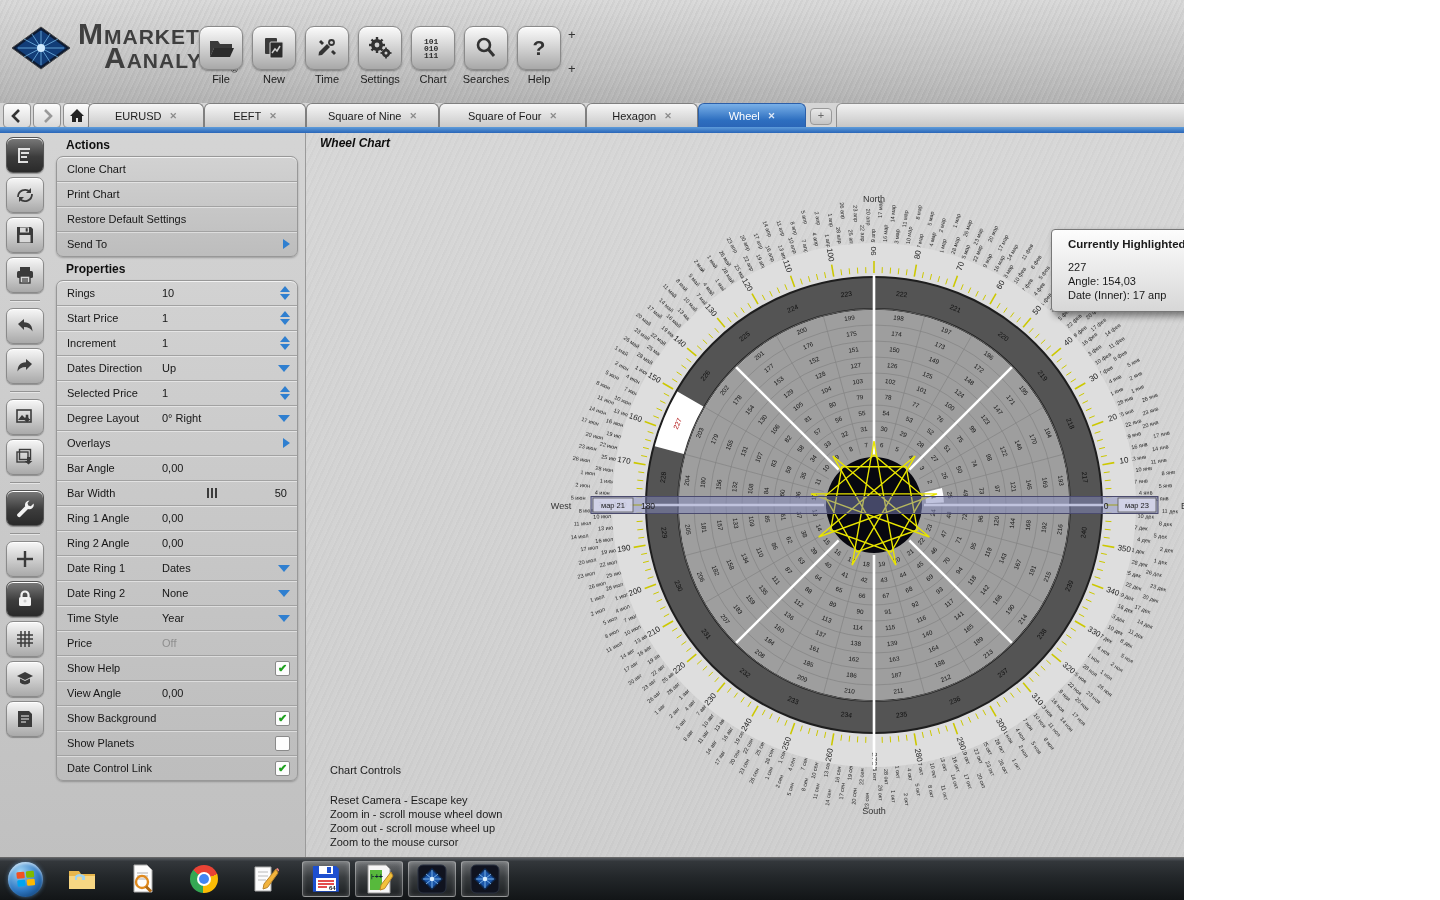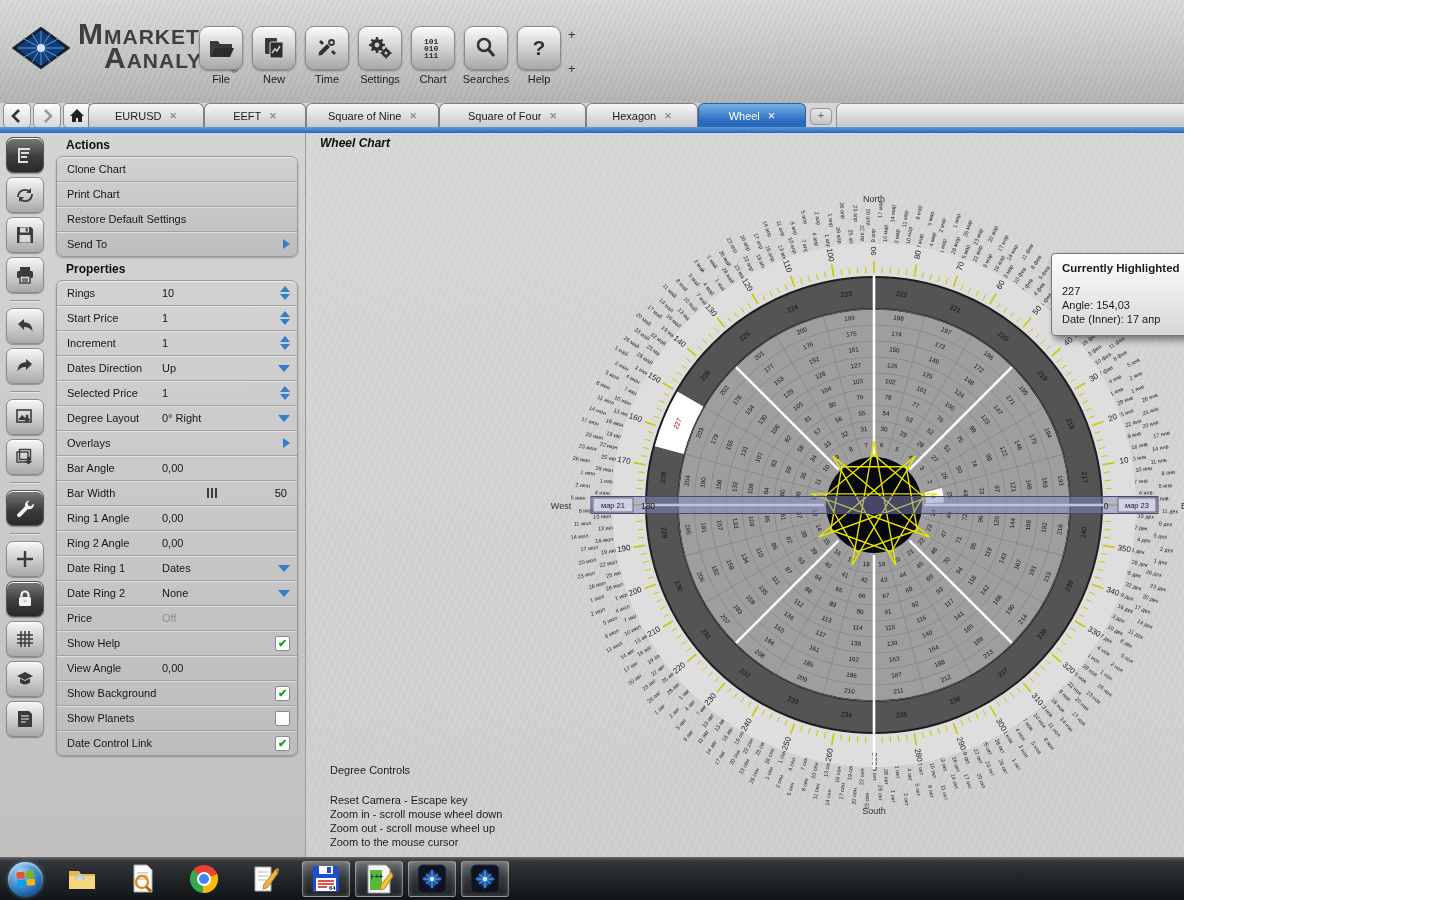--- a/index.html
+++ b/index.html
@@ -89,23 +89,23 @@
        repeating-linear-gradient(115deg, rgba(255,255,255,.05) 0 1px, rgba(0,0,0,.02) 1px 3px, transparent 3px 6px),
        linear-gradient(180deg,#d7d7d7,#cfcfcf);}
   .chart-title{position:absolute;left:14px;top:3px;font-size:12px;font-weight:bold;color:#0d0d0d;font-style:italic;}
   .chart-icons{position:absolute;right:12px;top:2px;display:flex;gap:13px;align-items:center;color:#222;}
   .ci-diamond{width:10px;height:10px;border:1.6px solid #222;transform:rotate(45deg);}
   .ci-info{font-family:"Liberation Serif",serif;font-style:italic;font-weight:bold;font-size:14px;}
   .ci-max{width:11px;height:9px;border:1.6px solid #222;border-top-width:3px;}
   .ci-x{font-size:13px;font-weight:bold;}
   .wheelsvg{position:absolute;left:0;top:0;}
 
-  .tooltip{position:absolute;left:745px;top:120px;width:128px;border:1px solid #777;border-radius:4px;
+  .tooltip{position:absolute;left:745px;top:96px;width:128px;border:1px solid #777;border-radius:4px;
      background:linear-gradient(180deg,#fdfdfd,#d7d7d7);box-shadow:3px 4px 7px rgba(0,0,0,.45);
-     padding:7px 8px 9px 10px;font-size:11px;color:#1a1a1a;}
+     padding:7px 8px 9px 16px;font-size:11px;color:#1a1a1a;}
   .tooltip .tt-title{font-weight:bold;font-size:11.5px;margin-bottom:9px;}
   .tooltip div{line-height:14px;}
 
   .chart-help{position:absolute;left:24px;top:630px;font-size:11px;color:#1c1c1c;}
   .chart-help .ch-title{margin-bottom:16px;}
   .chart-help div{line-height:14px;}
 
   .watermark{position:absolute;right:14px;top:652px;width:430px;text-align:center;
      font-family:"Liberation Serif",serif;font-weight:bold;color:#7d1113;}
   .wm1{font-size:33px;letter-spacing:1px;text-shadow:1px 1px 0 #2a0000,2px 2px 2px rgba(0,0,0,.6);}
@@ -526,20 +526,23 @@
             <b></b>
             <b></b>
             <b></b>
           </span><span class="num50">50</span></div>
         <div class="prow"><span>Ring 1 Angle</span><span class="val">0,00</span></div>
         <div class="prow"><span>Ring 2 Angle</span><span class="val">0,00</span></div>
         <div class="prow"><span>Date Ring 1</span><span class="val">Dates</span><span class="rctl">
             <span class="chev"></span>
           </span></div>
         <div class="prow"><span>Date Ring 2</span><span class="val">None</span><span class="rctl">
+            <span class="chev"></span>
+          </span></div>
+        <div class="prow"><span>Time Style</span><span class="val">Year</span><span class="rctl">
             <span class="chev"></span>
           </span></div>
         <div class="prow"><span>Price</span><span class="val dim">Off</span></div>
         <div class="prow"><span>Show Help</span><span class="rctl">
             <span class="cbx">✔</span>
           </span></div>
         <div class="prow"><span>View Angle</span><span class="val">0,00</span></div>
         <div class="prow"><span>Show Background</span><span class="rctl">
             <span class="cbx">✔</span>
           </span></div>
@@ -1374,21 +1377,21 @@
     </div>
 
     <div class="tooltip">
       <div class="tt-title">Currently Highlighted</div>
       <div>227</div>
       <div>Angle: 154,03</div>
       <div>Date (Inner): 17 апр</div>
     </div>
 
     <div class="chart-help">
-      <div class="ch-title">Degree Controls</div>
+      <div class="ch-title">Chart Controls</div>
       <div id="help-lines">
           <div>Reset Camera - Escape key</div>
           <div>Zoom in - scroll mouse wheel down</div>
           <div>Zoom out - scroll mouse wheel up</div>
           <div>Zoom to the mouse cursor</div>
         </div>
     </div>
 
   </div>
 

